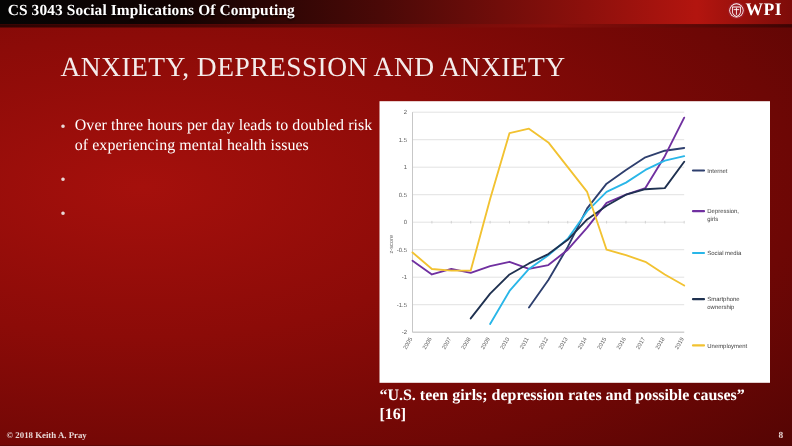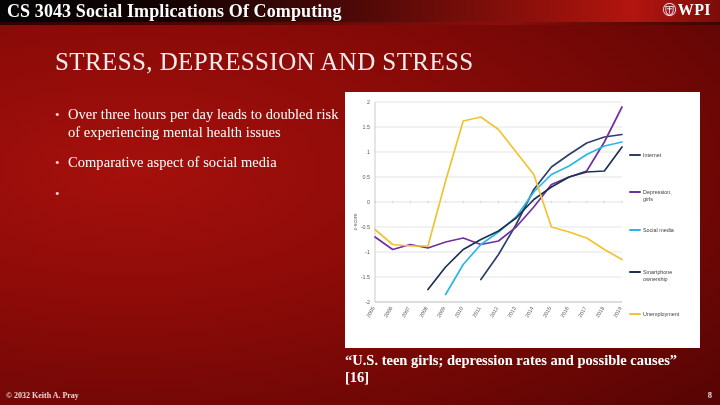--- a/index.html
+++ b/index.html
@@ -14,21 +14,21 @@
       radial-gradient(ellipse 150% 120% at 18% 42%, #a5100c 0%, #8c0b08 28%, #6d0705 55%, #4e0403 78%, #3a0202 100%);
     overflow:hidden;
   }
   
   #header{
     position:absolute;left:0;top:0;width:720px;height:22px;
     background:linear-gradient(90deg,#050505 0%,#120302 22%,#4a0907 48%,#8d100c 74%,#b3150f 88%,#7d0c09 100%);
     display:flex;align-items:center;
   }
   #header-title{
-    color:#ffffff;font-size:18px;font-weight:bold;
+    color:#ffffff;font-size:14px;font-weight:bold;
     letter-spacing:.1px;margin-left:7px;white-space:nowrap;
     text-shadow:0 1px 1px rgba(0,0,0,.6);
   }
   #wpi-logo{
     position:absolute;right:9px;top:1px;display:flex;align-items:center;gap:0;
   }
   #wpi-seal{width:17px;height:17px;display:block;}
   #wpi-word{
     color:#fff;font-size:16px;font-weight:bold;letter-spacing:.4px;
     font-family:"Liberation Serif", serif;line-height:1;
@@ -95,30 +95,29 @@
       <circle cx="17" cy="17" r="16" fill="#a01a20"></circle>
       <circle cx="17" cy="17" r="13" fill="#ffffff"></circle>
       <circle cx="17" cy="17" r="11.5" fill="#9e1b22"></circle>
       <path d="M9 10 h16 v9 q0 7 -8 10 q-8 -3 -8 -10 z" fill="#ffffff"></path>
       <path d="M10.5 11.5 h13 v7.5 q0 5.6 -6.5 8.3 q-6.5 -2.7 -6.5 -8.3 z" fill="#9e1b22"></path>
       <path d="M17 12 v13 M12 15.5 h10" stroke="#ffffff" stroke-width="1.6" fill="none"></path>
     </svg>
     <span id="wpi-word">WPI</span>
   </div>
 
-  <div id="page-title">STRESS, DEPRESSION AND STRESS</div>
+  <div id="page-title">ANXIETY, DEPRESSION AND ANXIETY</div>
 
   <div id="bullets">
     <div class="bullet">
       <span class="bullet-dot">•</span>
       <span class="bullet-text">Over three hours per day leads to doubled risk of experiencing mental health issues</span>
     </div>
     <div class="bullet">
       <span class="bullet-dot">•</span>
-      <span class="bullet-text">Comparative aspect of social media</span>
     </div>
     <div class="bullet">
       <span class="bullet-dot">•</span>
     </div>
   </div>
 
   <div id="chart-panel">
     <svg id="chart-svg" width="355" height="256" viewBox="0 0 355 256">
       <g id="grid-layer">
           <line x1="30" x2="277" y1="10" y2="10" stroke="#d9d9d9" stroke-width="0.7"></line>
@@ -198,16 +197,16 @@
           <text x="298" y="189" font-family="Liberation Sans, sans-serif" font-size="5.4" fill="#404040">ownership</text>
           <line x1="285" x2="295" y1="222" y2="222" stroke="#f2c231" stroke-width="2" stroke-linecap="round"></line>
           <text x="298" y="224" font-family="Liberation Sans, sans-serif" font-size="5.4" fill="#404040">Unemployment</text>
         </g>
       <text id="ylabel-text" x="12" y="130" transform="rotate(-90 12 130)" text-anchor="middle" font-family="Liberation Sans, sans-serif" font-size="5.2" fill="#666">z-score</text>
     </svg>
   </div>
 
   <div id="chart-caption">“U.S. teen girls; depression rates and possible causes” [16]</div>
 
-  <div id="footer-copyright">© 2032 Keith A. Pray</div>
+  <div id="footer-copyright">© 2018 Keith A. Pray</div>
   <div id="footer-pagenum">8</div>
 
 </div>
 
 </body></html>

